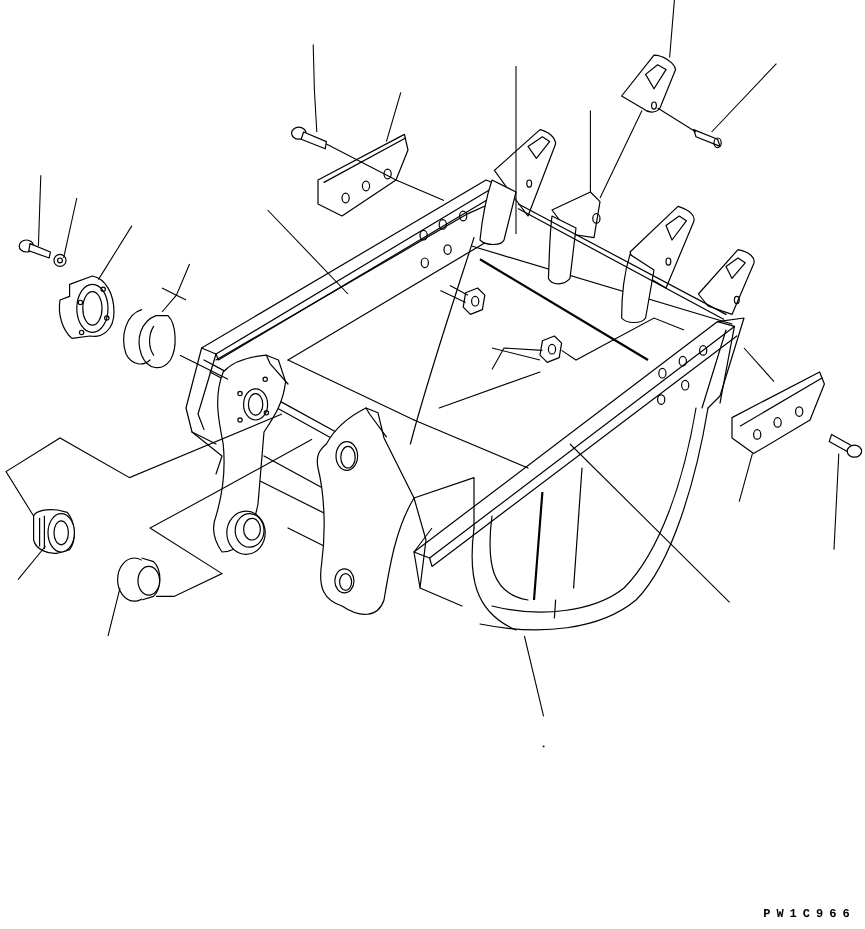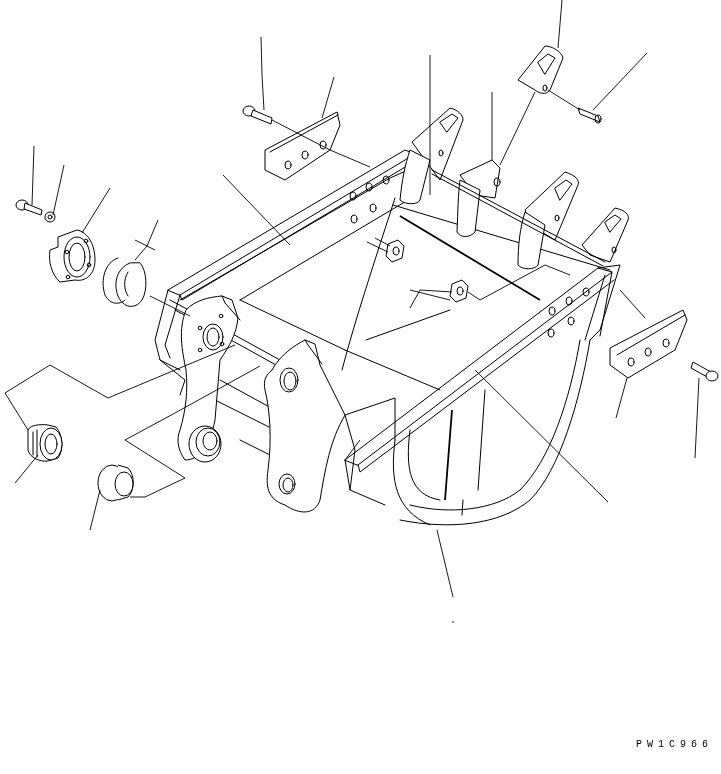--- a/index.html
+++ b/index.html
@@ -4,22 +4,22 @@
   <style>
     html, body { margin: 0; padding: 0; background: #ffffff; }
     body { width: 721px; height: 774px; position: relative; overflow: hidden;
            font-family: "Liberation Mono", monospace; }
     #diagram { position: absolute; left: 0; top: 0; width: 721px; height: 774px; }
     #diagram * { vector-effect: non-scaling-stroke; }
     .ln { fill: none; stroke: #000; stroke-width: 1; stroke-linejoin: round; stroke-linecap: round; }
     .th { fill: none; stroke: #000; stroke-width: 1.8; stroke-linejoin: round; }
     .fw { fill: #fff; stroke: #000; stroke-width: 1; stroke-linejoin: round; }
     .leader { fill: none; stroke: #000; stroke-width: 0.9; }
-    .drawing-id { position: absolute; right: 8px; bottom: 24px; font-size: 10px;
-                  letter-spacing: 5px; color: #000; }
+    .drawing-id { position: absolute; right: 8px; bottom: 6px; font-size: 10px;
+                  letter-spacing: 5px; color: #000; font-weight: bold; }
   </style>
 </head>
 <body>
 
 <svg id="diagram" viewBox="0 0 721 774" xmlns="http://www.w3.org/2000/svg">
 
   <g>
 
     <path class="ln" d="M168 290 L405 150 L415 154 L180 295 Z"></path>
     <path class="ln" d="M180 295 L182 300 L417 160"></path>

